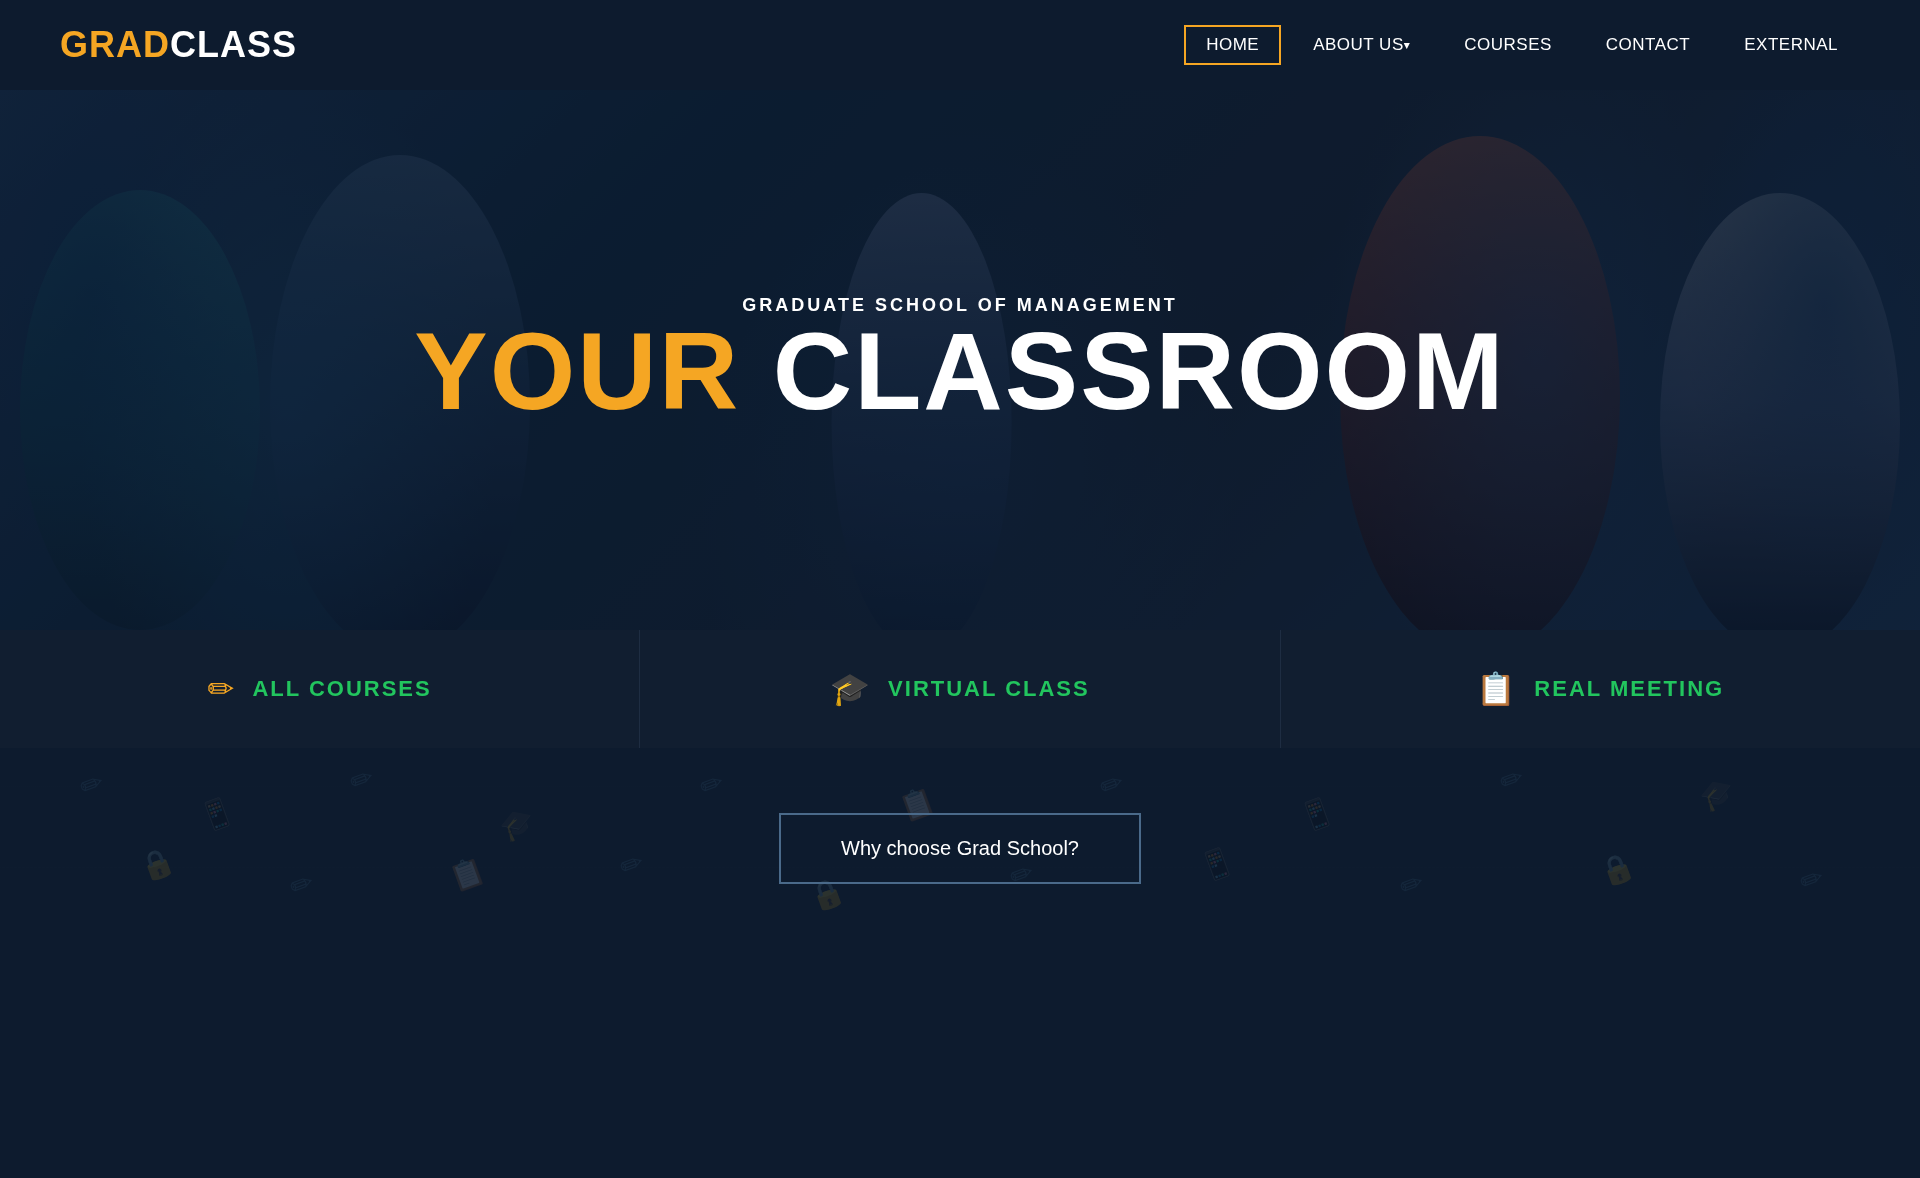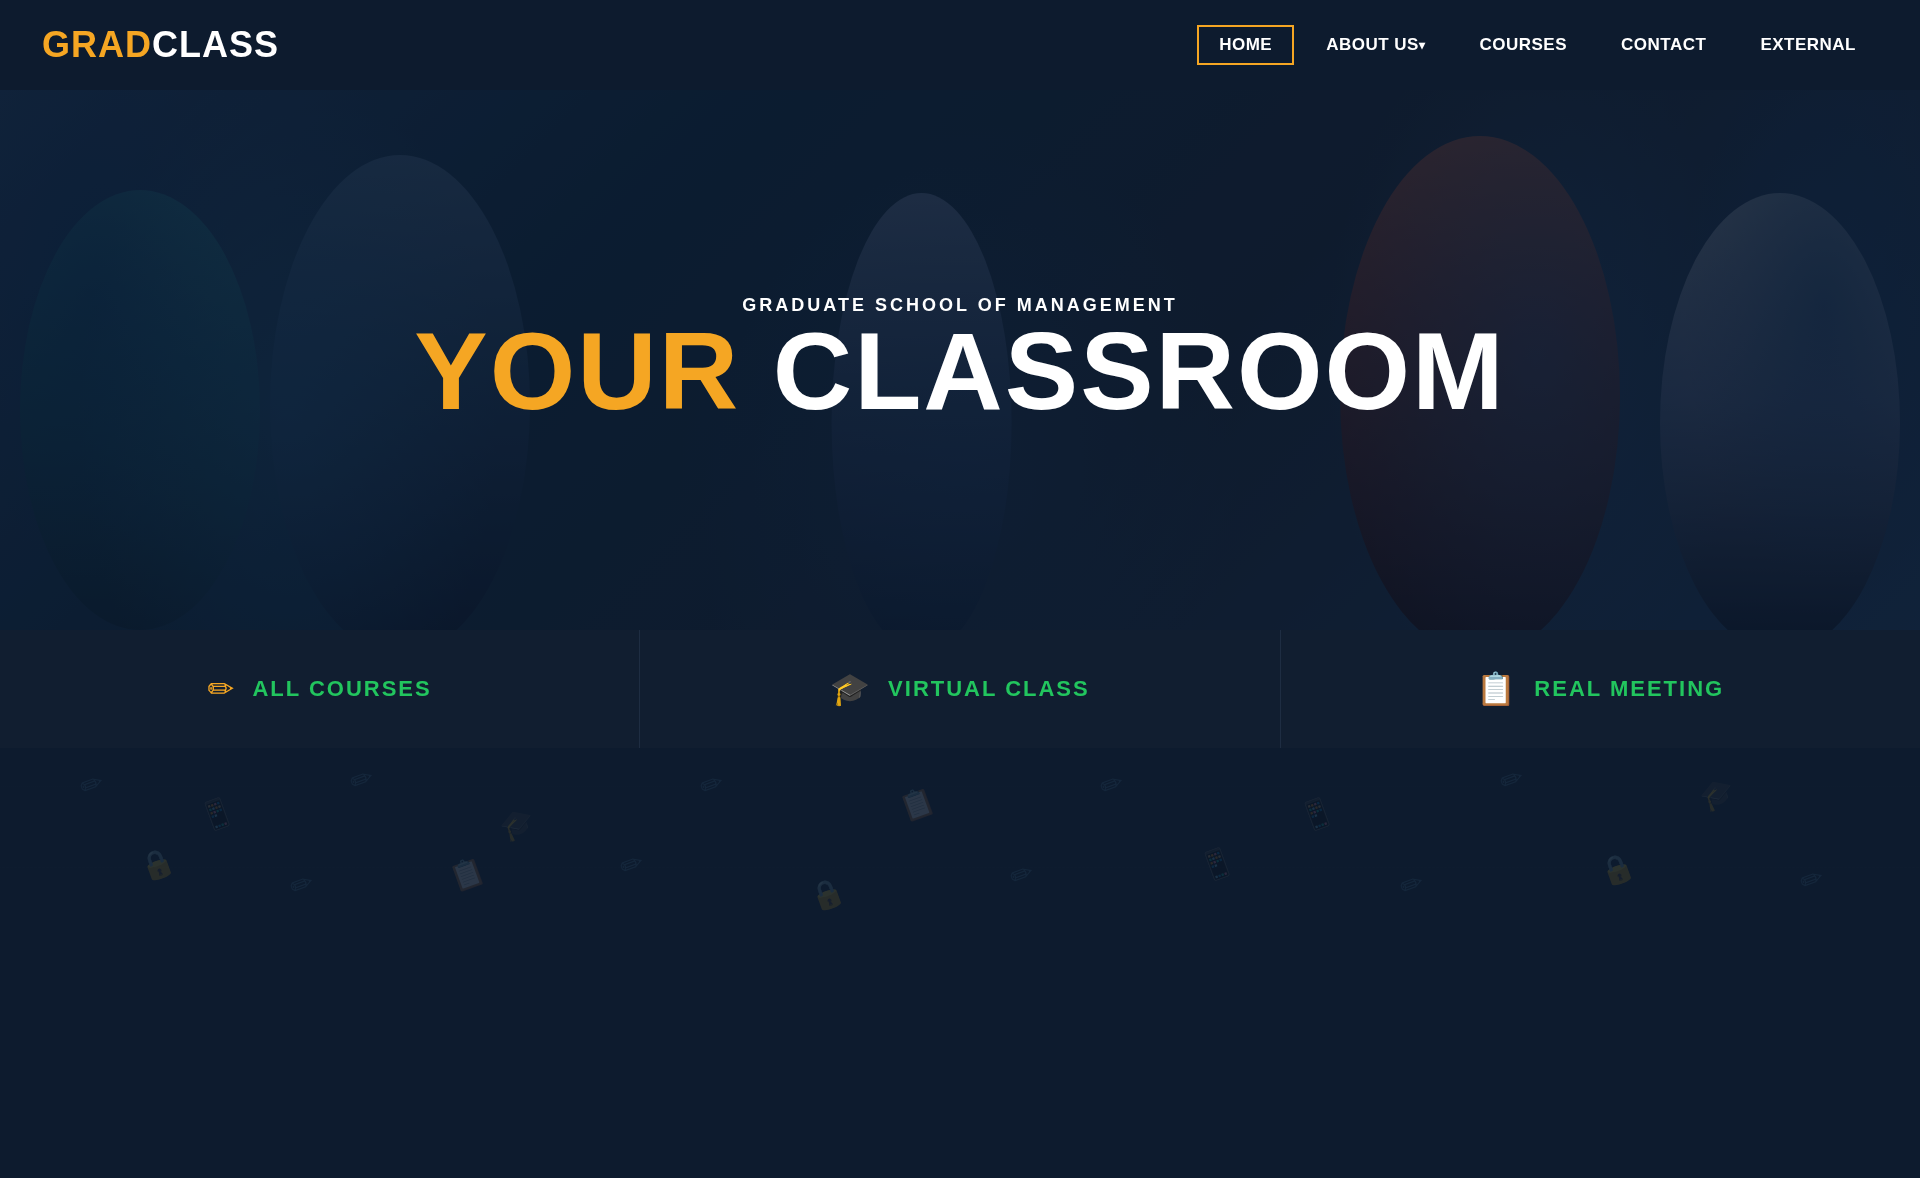--- a/index.html
+++ b/index.html
@@ -4,21 +4,21 @@
   <style>
     * { margin: 0; padding: 0; box-sizing: border-box; }
     body { font-family: 'Arial', sans-serif; background: #0d1b2e; width: 1920px; min-height: 1178px; overflow-x: hidden; }
 
     
     .navbar {
       background: #0d1b2e;
       display: flex;
       align-items: center;
       justify-content: space-between;
-      padding: 0 42px;
+      padding: 0 60px;
       height: 90px;
       position: relative;
       z-index: 10;
     }
     .logo {
       display: flex;
       align-items: center;
       gap: 0;
       font-size: 36px;
       font-weight: 900;
@@ -33,21 +33,21 @@
     .nav-links {
       display: flex;
       align-items: center;
       gap: 10px;
       list-style: none;
     }
     .nav-links li a {
       color: #ffffff;
       text-decoration: none;
       font-size: 17px;
-      font-weight: 700;
+      font-weight: 400;
       letter-spacing: 0.5px;
       padding: 10px 22px;
       display: block;
       transition: color 0.2s;
     }
     .nav-links li.active a {
       border: 2px solid #f5a623;
       color: #ffffff;
       padding: 8px 20px;
     }
@@ -370,13 +370,14 @@
     <span class="pattern-icon" style="left:450px; top:110px;">📋</span>
     <span class="pattern-icon" style="left:620px; top:100px;">✏</span>
     <span class="pattern-icon" style="left:810px; top:130px;">🔒</span>
     <span class="pattern-icon" style="left:1010px; top:110px;">✏</span>
     <span class="pattern-icon" style="left:1200px; top:100px;">📱</span>
     <span class="pattern-icon" style="left:1400px; top:120px;">✏</span>
     <span class="pattern-icon" style="left:1600px; top:105px;">🔒</span>
     <span class="pattern-icon" style="left:1800px; top:115px;">✏</span>
   </div>
 
+  <button class="why-choose-btn">Why choose Grad School?</button>
 </div>
 
 </body></html>

